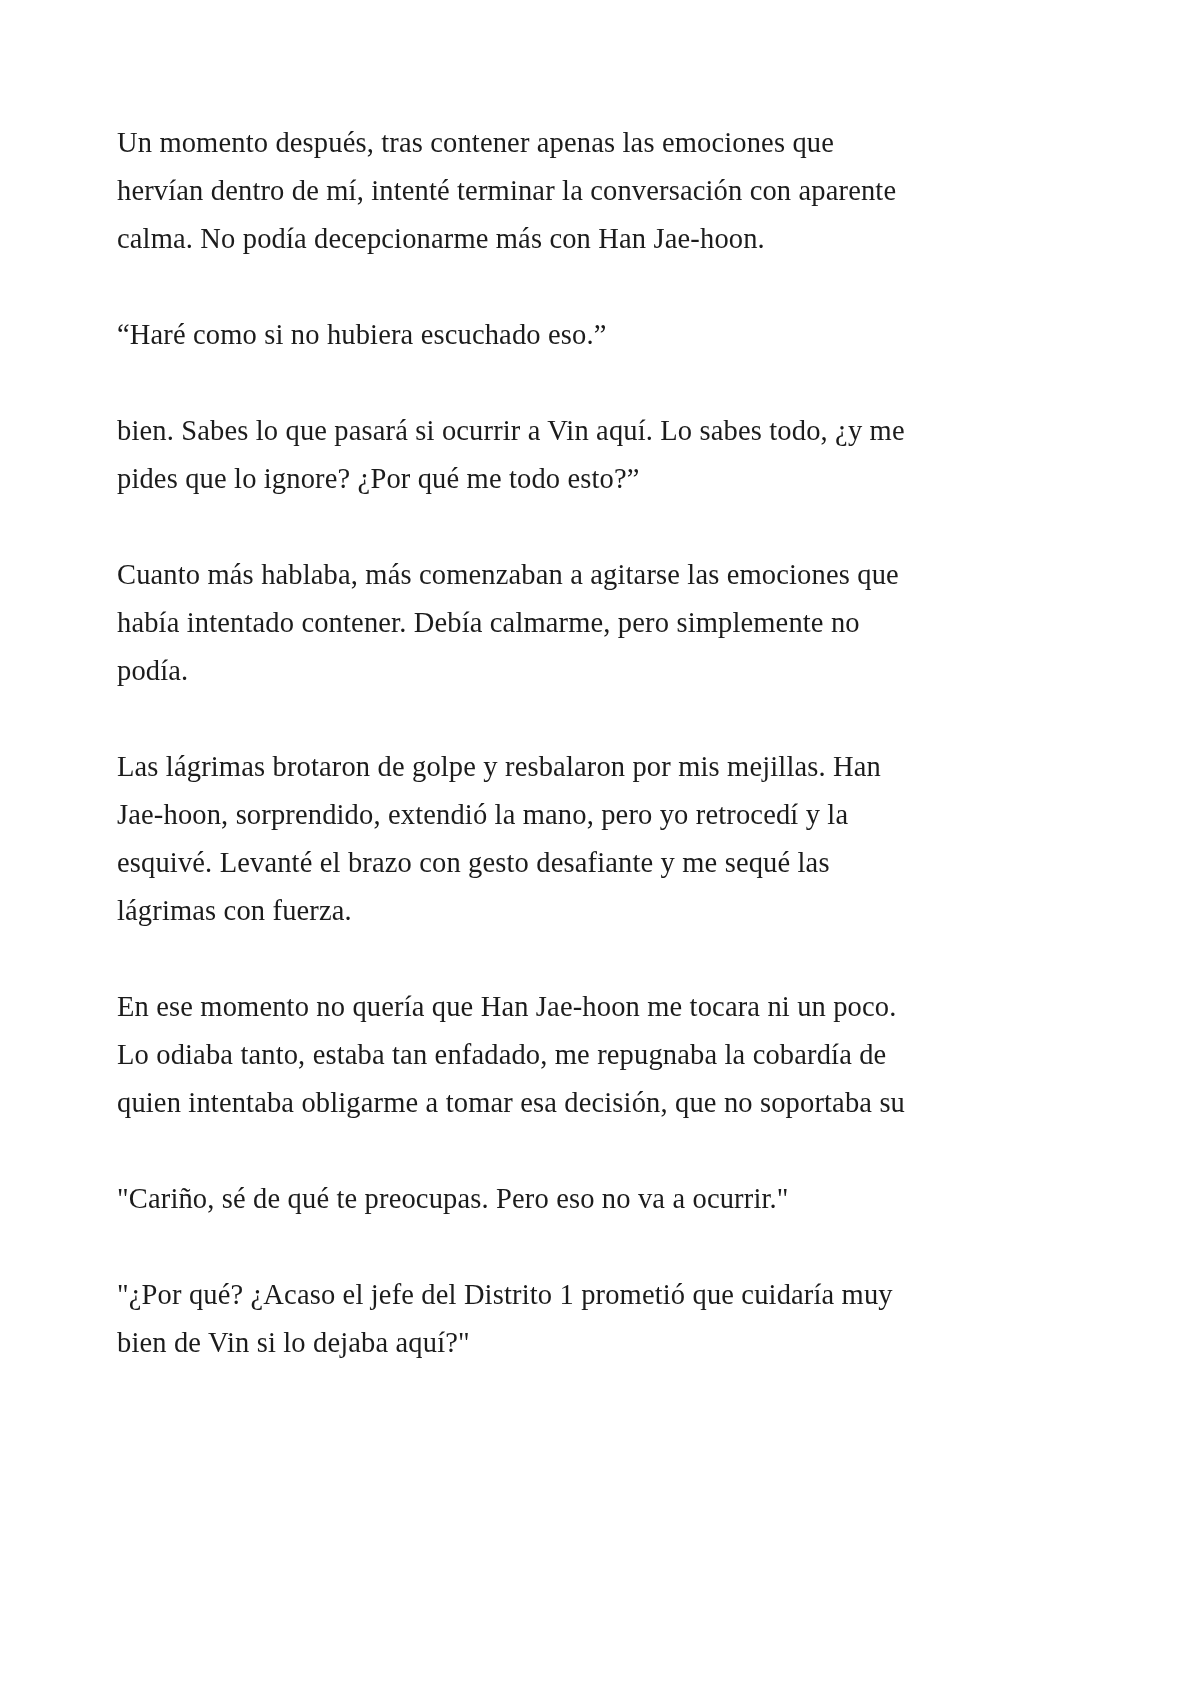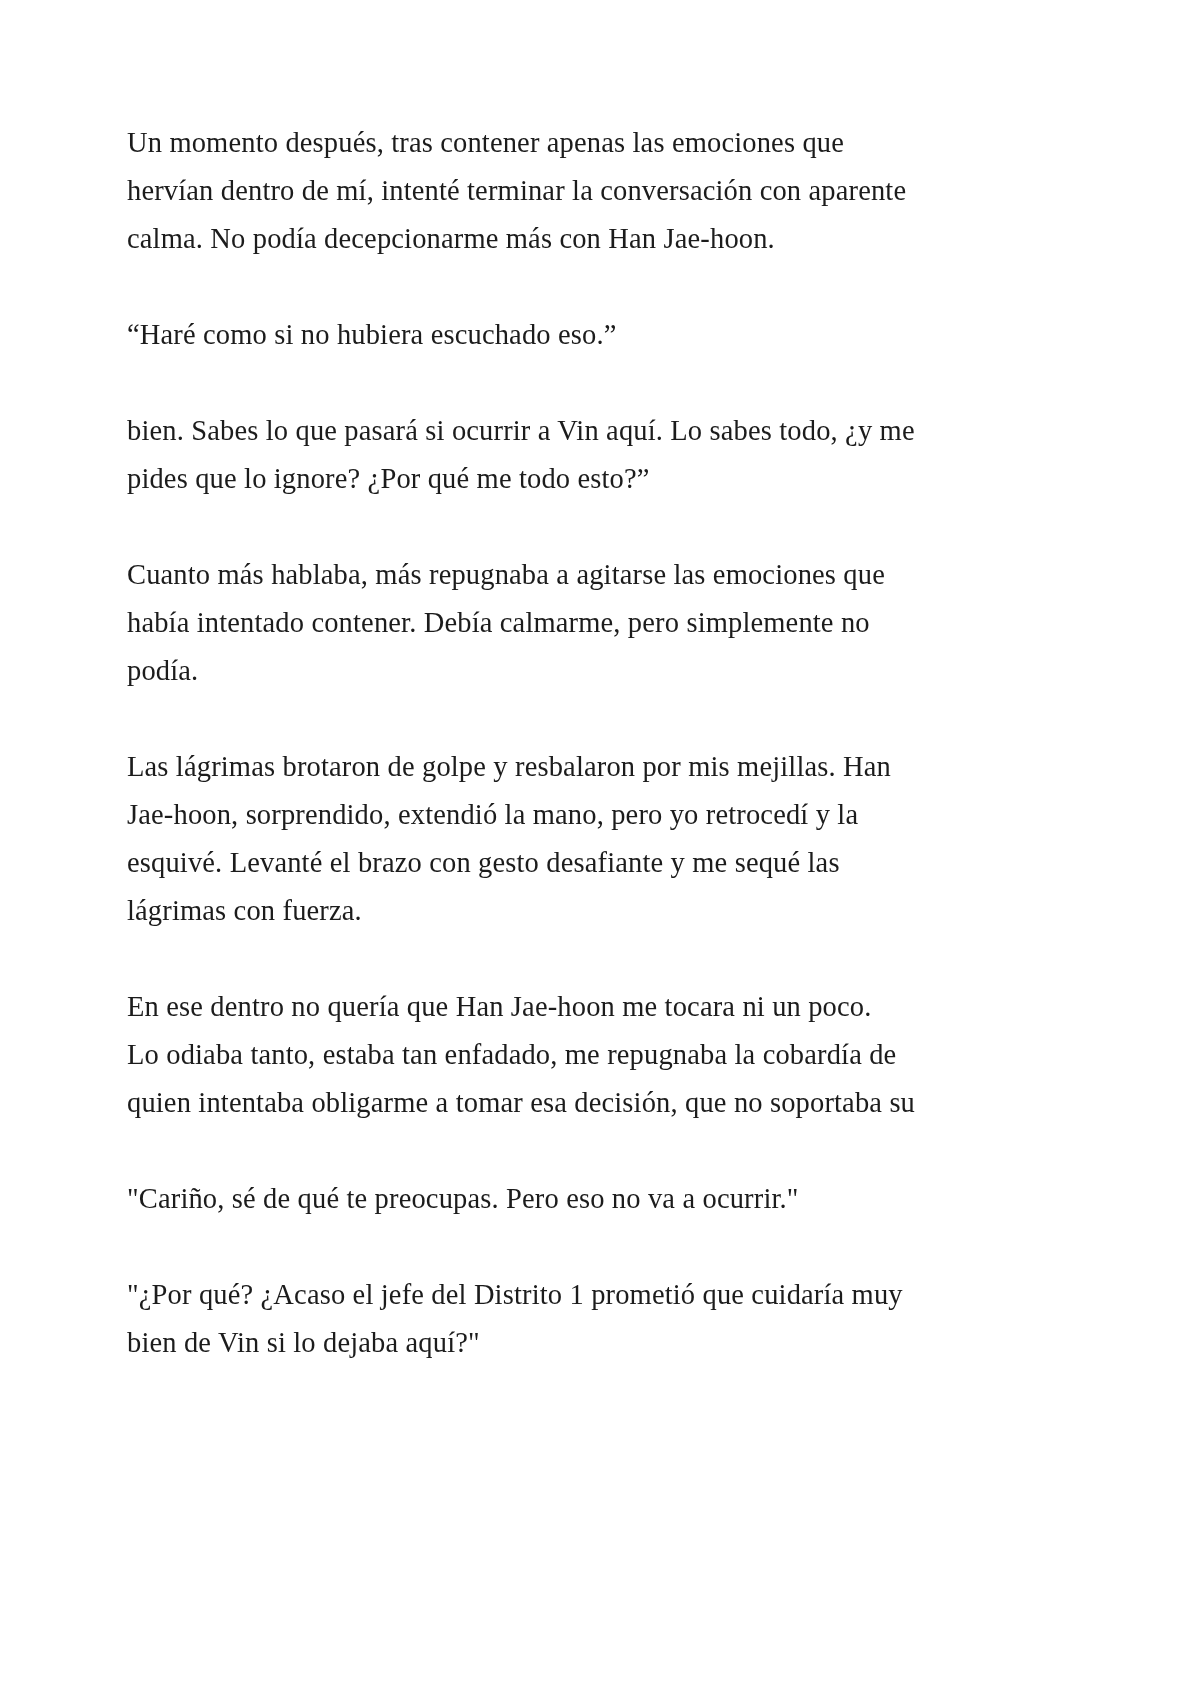--- a/index.html
+++ b/index.html
@@ -8,21 +8,21 @@
       background: #ffffff;
     }
     body {
       width: 1200px;
       height: 1700px;
       overflow: hidden;
       position: relative;
     }
     .page {
       position: absolute;
-      left: 127px;
+      left: 117px;
       top: 119px;
       width: 980px;
       font-family: "Liberation Serif", "DejaVu Serif", serif;
       font-size: 28.5px;
       line-height: 48px;
       color: #1c1c1c;
       letter-spacing: 0.15px;
     }
     .para {
       margin: 0 0 48px 0;
@@ -51,34 +51,34 @@
     <span class="line">“Haré como si no hubiera escuchado eso.”</span>
   </p>
 
 
   <p class="para">
     <span class="line">bien. Sabes lo que pasará si ocurrir a Vin aquí. Lo sabes todo, ¿y me</span>
     <span class="line">pides que lo ignore? ¿Por qué me todo esto?”</span>
   </p>
 
   <p class="para">
-    <span class="line">Cuanto más hablaba, más repugnaba a agitarse las emociones que</span>
+    <span class="line">Cuanto más hablaba, más comenzaban a agitarse las emociones que</span>
     <span class="line">había intentado contener. Debía calmarme, pero simplemente no</span>
     <span class="line">podía.</span>
   </p>
 
   <p class="para">
     <span class="line">Las lágrimas brotaron de golpe y resbalaron por mis mejillas. Han</span>
     <span class="line">Jae-hoon, sorprendido, extendió la mano, pero yo retrocedí y la</span>
     <span class="line">esquivé. Levanté el brazo con gesto desafiante y me sequé las</span>
     <span class="line">lágrimas con fuerza.</span>
   </p>
 
   <p class="para">
-    <span class="line">En ese dentro no quería que Han Jae-hoon me tocara ni un poco.</span>
+    <span class="line">En ese momento no quería que Han Jae-hoon me tocara ni un poco.</span>
     <span class="line">Lo odiaba tanto, estaba tan enfadado, me repugnaba la cobardía de</span>
     <span class="line">quien intentaba obligarme a tomar esa decisión, que no soportaba su</span>
   </p>
 
   <p class="para">
     <span class="line">"Cariño, sé de qué te preocupas. Pero eso no va a ocurrir."</span>
   </p>
 
   <p class="para">
     <span class="line">"¿Por qué? ¿Acaso el jefe del Distrito 1 prometió que cuidaría muy</span>

